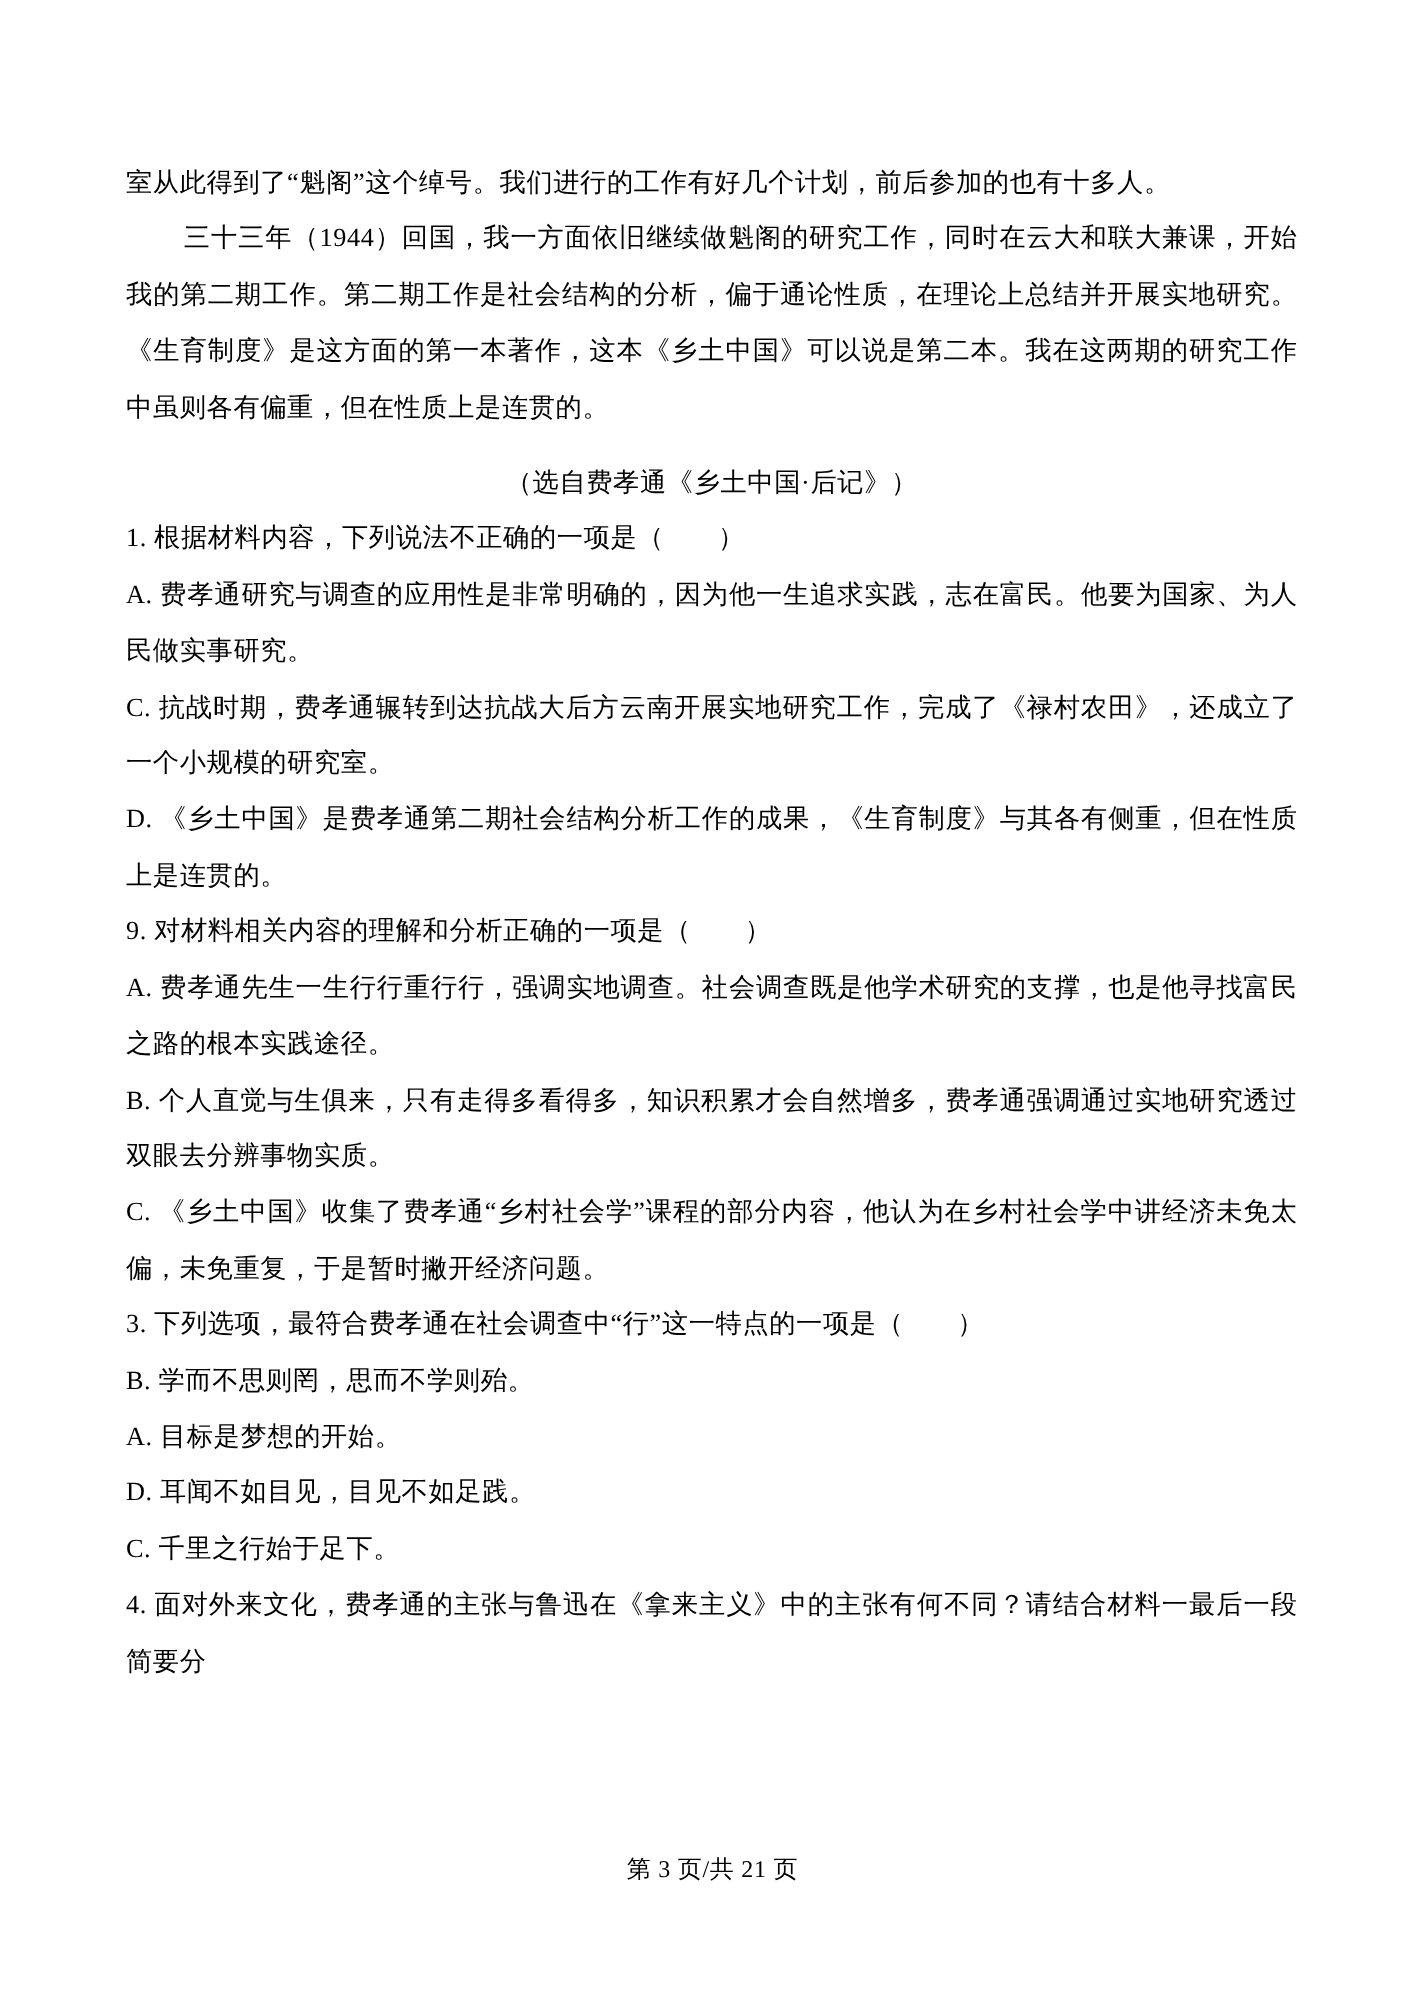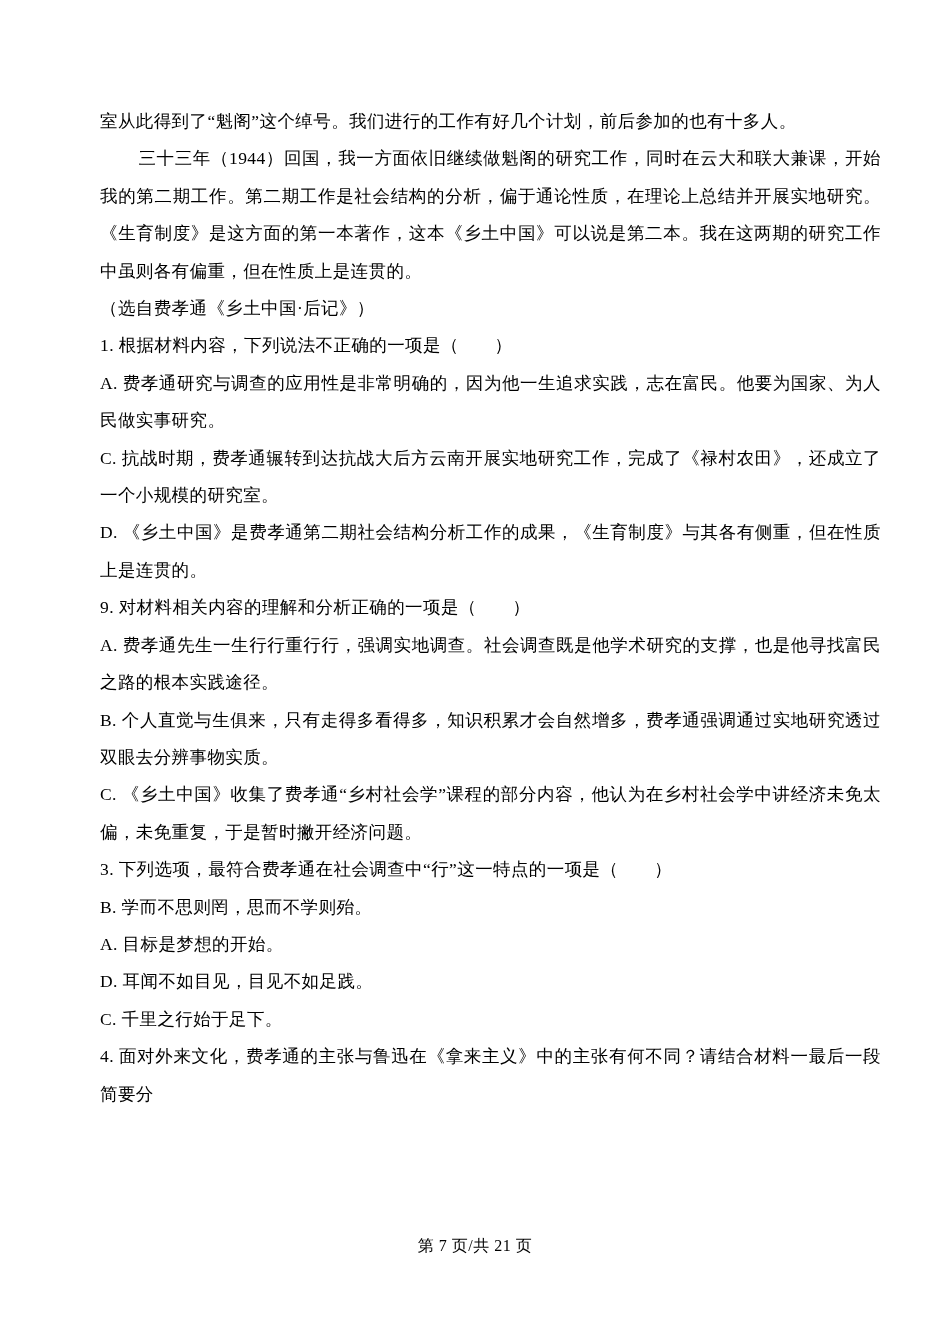--- a/index.html
+++ b/index.html
@@ -14,37 +14,38 @@
       height: 1344px;
       margin: 0 auto;
       background: #ffffff;
       color: #000000;
       font-family: "Liberation Serif", "DejaVu Serif", serif;
       overflow: hidden;
     }
     .content {
       position: absolute;
       top: 103px;
-      left: 100px;
+      left: 84px;
       width: 781px;
     }
     .para {
       margin: 0;
       font-size: 17.5px;
       line-height: 37.4px;
       text-align: justify;
       letter-spacing: 0.4px;
       word-break: break-all;
     }
     .para.indent {
       text-indent: 2.2em;
     }
     .para.attribution {
-      text-align: left;
+      text-align: center;
       text-indent: 0;
+      margin-top: 13px;
     }
     .footer {
       position: absolute;
       bottom: 87px;
       left: 0;
       width: 100%;
       text-align: center;
       font-size: 16px;
       letter-spacing: 0.5px;
       font-family: "Liberation Serif", "DejaVu Serif", serif;
@@ -76,14 +77,14 @@
     <p class="para">3. 下列选项，最符合费孝通在社会调查中“行”这一特点的一项是（　　）</p>
     <p class="para">B. 学而不思则罔，思而不学则殆。</p>
     <p class="para">A. 目标是梦想的开始。</p>
     <p class="para">D. 耳闻不如目见，目见不如足践。</p>
     <p class="para">C. 千里之行始于足下。</p>
 
     <p class="para">4. 面对外来文化，费孝通的主张与鲁迅在《拿来主义》中的主张有何不同？请结合材料一最后一段简要分</p>
 
   </div>
 
-  <div class="footer">第 7 页/共 21 页</div>
+  <div class="footer">第 3 页/共 21 页</div>
 </div>
 
 </body></html>

